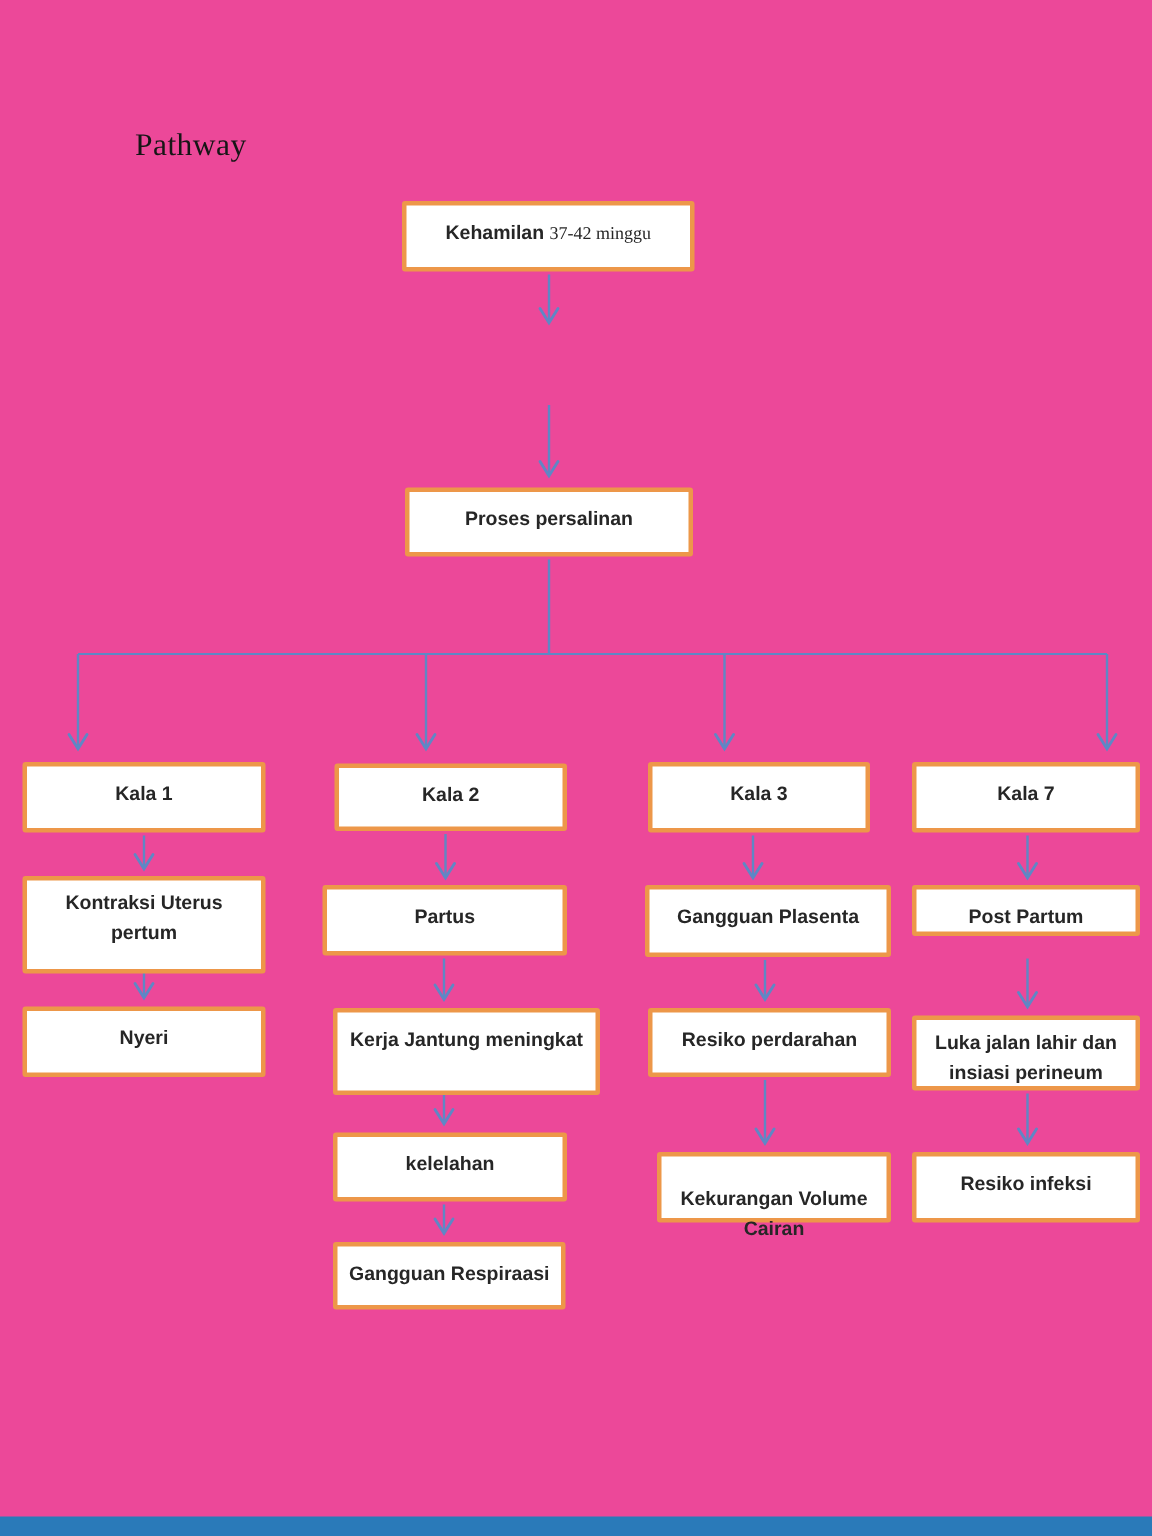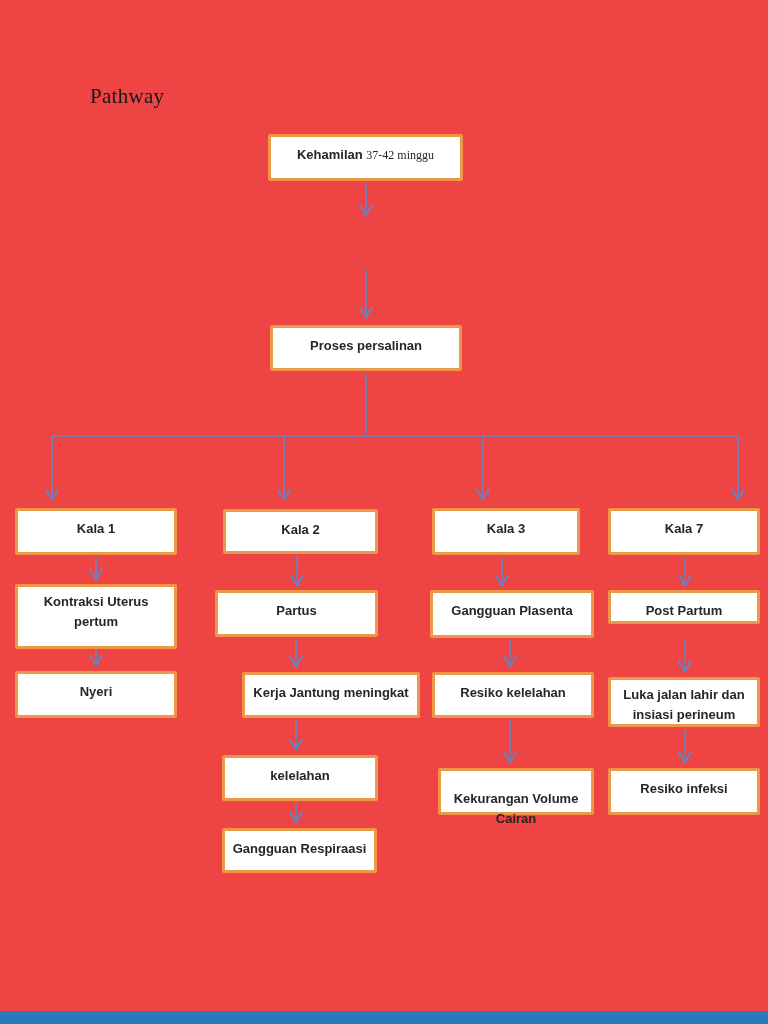--- a/index.html
+++ b/index.html
@@ -1,21 +1,21 @@
 <!DOCTYPE html>
 <html><head>
 <meta charset="utf-8">
 <style>
   html,body{margin:0;padding:0;}
   body{
     width:768px;height:1024px;position:relative;overflow:hidden;
     background:#ffffff;
     font-family:"Liberation Sans", sans-serif;
   }
-  .page{position:absolute;left:0;top:0;width:768px;height:1024px;background:#ef4444;}
+  .page{position:absolute;left:0;top:0;width:768px;height:1024px;background:#ec4899;}
   .title{
     position:absolute;left:90px;top:84px;
     font-family:"Liberation Serif", serif;
     font-size:21px;color:#161616;letter-spacing:.3px;
   }
   .node{
     position:absolute;box-sizing:border-box;
     border:3px solid var(--box-border,#ED9749);
     border-radius:2px;background:#fff;
     display:flex;justify-content:center;align-items:flex-start;
@@ -88,38 +88,38 @@
   <div class="node" style="left:15px;top:671px;width:162px;height:47px;">
     <span>Nyeri</span>
   </div>
 
   <div class="node" style="left:223px;top:509px;width:155px;height:45px;">
     <span>Kala 2</span>
   </div>
   <div class="node" style="left:215px;top:590px;width:163px;height:47px;">
     <span>Partus</span>
   </div>
-  <div class="node" style="left:222px;top:672px;width:178px;height:46px;margin-left:20px;">
+  <div class="node" style="left:222px;top:672px;width:178px;height:58px;">
     <span>Kerja Jantung meningkat</span>
   </div>
   <div class="node" style="left:222px;top:755px;width:156px;height:46px;">
     <span>kelelahan</span>
   </div>
   <div class="node" style="left:222px;top:828px;width:155px;height:45px;">
     <span>Gangguan Respiraasi</span>
   </div>
 
   <div class="node" style="left:432px;top:508px;width:148px;height:47px;">
     <span>Kala 3</span>
   </div>
   <div class="node" style="left:430px;top:590px;width:164px;height:48px;">
     <span>Gangguan Plasenta</span>
   </div>
   <div class="node" style="left:432px;top:672px;width:162px;height:46px;">
-    <span>Resiko kelelahan</span>
+    <span>Resiko perdarahan</span>
   </div>
   <div class="node" style="left:438px;top:768px;width:156px;height:47px;padding-top:18px;">
     <span>Kekurangan Volume Cairan</span>
   </div>
 
   <div class="node" style="left:608px;top:508px;width:152px;height:47px;">
     <span>Kala 7</span>
   </div>
   <div class="node" style="left:608px;top:590px;width:152px;height:34px;">
     <span>Post Partum</span>

